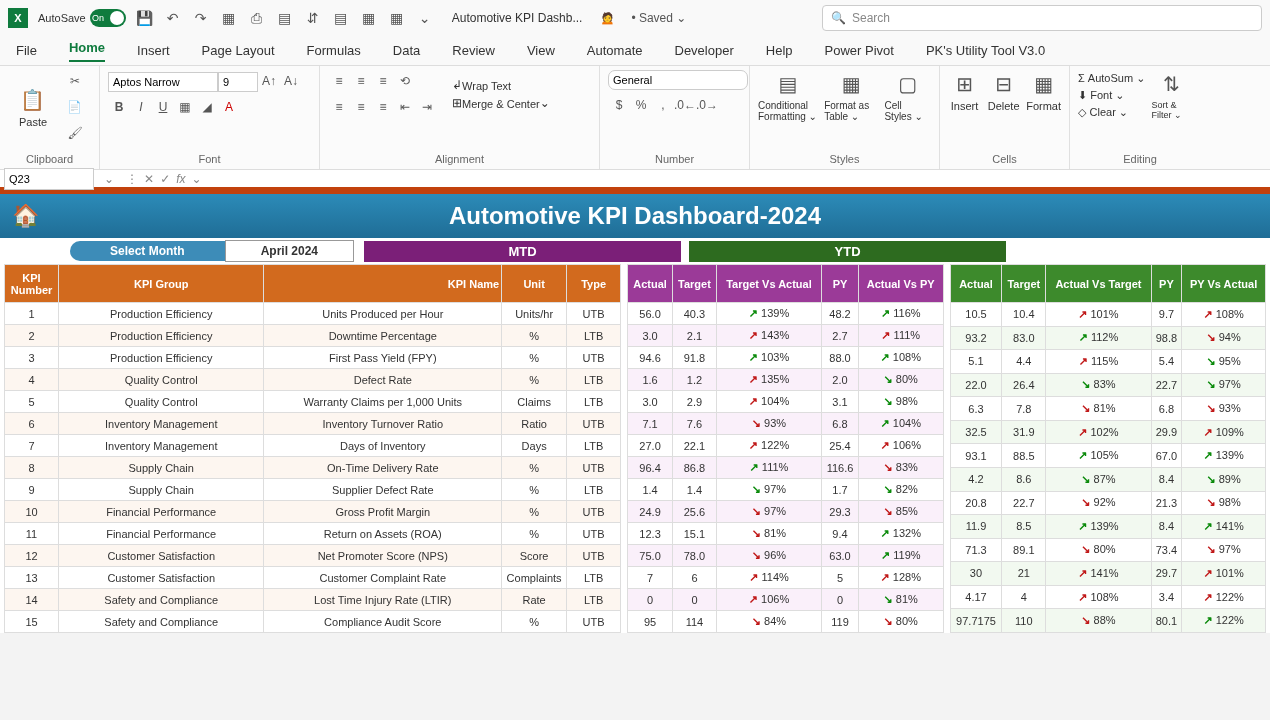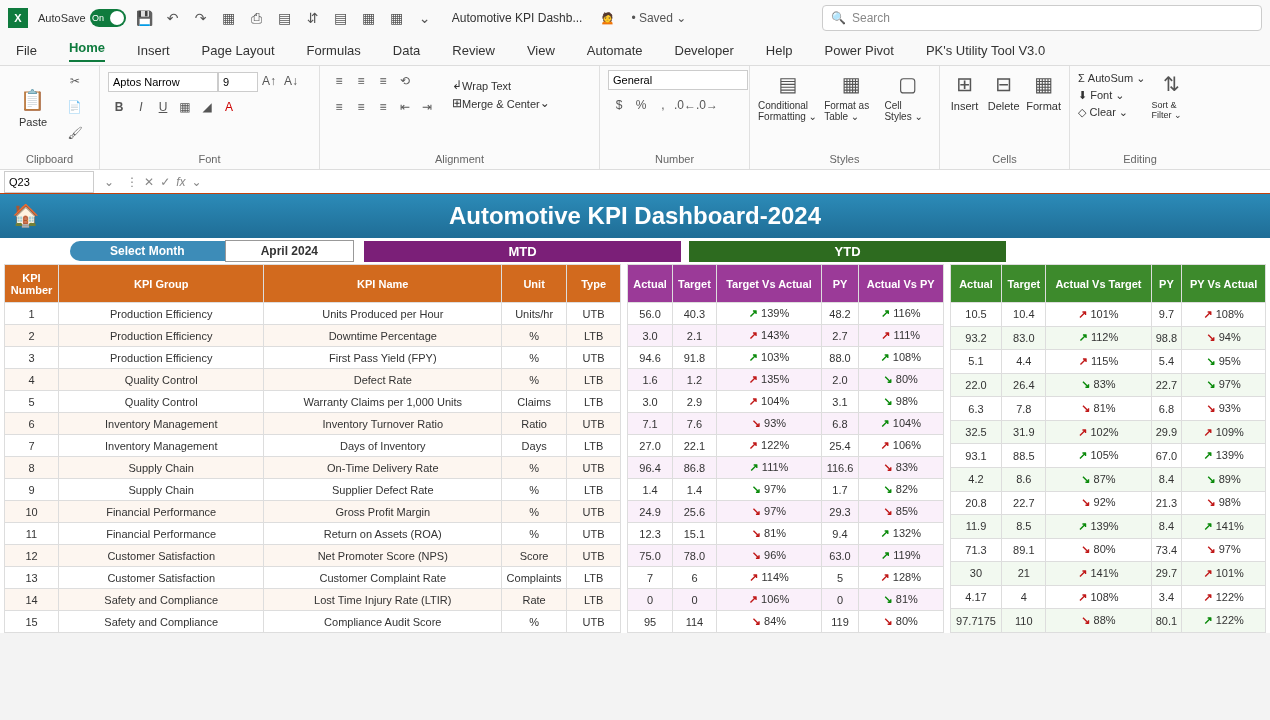--- a/index.html
+++ b/index.html
@@ -19,21 +19,21 @@
 .ribbon{height:104px;background:#fbfbfb;display:flex;align-items:stretch;border-bottom:1px solid #ddd}
 .rgroup{display:flex;flex-direction:column;justify-content:space-between;padding:4px 8px;border-right:1px solid #e0e0e0}
 .rgroup-body{display:flex;align-items:center;gap:6px}
 .rgroup-label{font-size:11px;color:#666;text-align:center;margin-top:2px}
 .big-btn{display:flex;flex-direction:column;align-items:center;gap:2px;font-size:11px;color:#333;width:50px}
 .big-btn .icn{width:28px;height:28px;display:flex;align-items:center;justify-content:center;font-size:20px;color:#555}
 .font-select{width:110px;height:20px;border:1px solid #ccc;font-size:11px;padding:0 4px}
 .size-select{width:40px;height:20px;border:1px solid #ccc;font-size:11px;padding:0 4px}
 .mini-row{display:flex;gap:0;align-items:flex-end}
 .mini-btn{width:22px;height:22px;display:flex;align-items:center;justify-content:center;font-size:12px;color:#555;border:1px solid transparent}
-.namebox-row{height:24px;background:#fff;display:flex;align-items:center;border-bottom:1px solid #c2410c}
+.namebox-row{height:24px;background:#fff;display:flex;align-items:center;border-bottom:7px solid #c2410c}
 .namebox{width:90px;height:22px;border:1px solid #ccc;font-size:11px;padding:0 4px;margin-left:4px}
 .fx-area{display:flex;align-items:center;gap:6px;margin-left:10px;color:#888;font-size:12px}
 .dashboard{background:#fff}
 .dash-title{height:44px;background:linear-gradient(#2c8bb8,#1f6d96);color:#fff;display:flex;align-items:center;justify-content:center;font-size:24px;font-weight:600;position:relative}
 .home-icon{position:absolute;left:12px;font-size:22px;color:#cfe9f5}
 .month-row{height:26px;display:flex;align-items:center;padding:4px 0;gap:0}
 .select-month{background:#3d8cb8;color:#fff;border-radius:12px 0 0 12px;padding:3px 40px;font-size:12px;font-weight:600;margin-left:70px}
 .month-val{background:#fff;border:1px solid #999;padding:3px 35px;font-size:12px;font-weight:600}
 .mtd-label{background:#7b1f78;color:#fff;text-align:center;font-weight:600;font-size:13px;padding:3px 0;width:317px;margin-left:10px}
 .ytd-label{background:#2d6b1f;color:#fff;text-align:center;font-weight:600;font-size:13px;padding:3px 0;width:317px;margin-left:8px}
@@ -165,21 +165,21 @@
             <span>⊞</span>
             <span style="font-size:11px">Merge &amp; Center</span>
             <span>⌄</span>
           </div>
       </div>
     </div>
     <div class="rgroup-label">Alignment</div>
   </div>
   <div class="rgroup" style="width:150px">
     <div class="col-stack">
-      <input class="font-select" style="width: 140px;" value="General">
+      <input class="font-select" style="width: 140px; border-radius: 7px;" value="General">
       <div class="mini-row">
         <div class="mini-btn">$</div>
         <div class="mini-btn">%</div>
         <div class="mini-btn">,</div>
         <div class="mini-btn">.0←</div>
         <div class="mini-btn">.0→</div>
       </div>
     </div>
     <div class="rgroup-label">Number</div>
   </div>
@@ -255,21 +255,21 @@
     <div class="month-val">April 2024</div>
     <div class="mtd-label">MTD</div>
     <div class="ytd-label">YTD</div>
   </div>
   <div class="tbl-wrap">
     <table class="t1">
       <thead class="hdr-orange">
           <tr id="h1">
             <th style="width: 50px;">KPI Number</th>
             <th style="width: 190px;">KPI Group</th>
-            <th style="width: 220px;">KPI Name</th>
+            <th style="width: 220px; text-align: right;">KPI Name</th>
             <th style="width: 60px;">Unit</th>
             <th style="width: 50px;">Type</th>
           </tr>
         </thead>
       <tbody id="b1">
           <tr>
             <td>1</td>
             <td>Production Efficiency</td>
             <td>Units Produced per Hour</td>
             <td>Units/hr</td>

